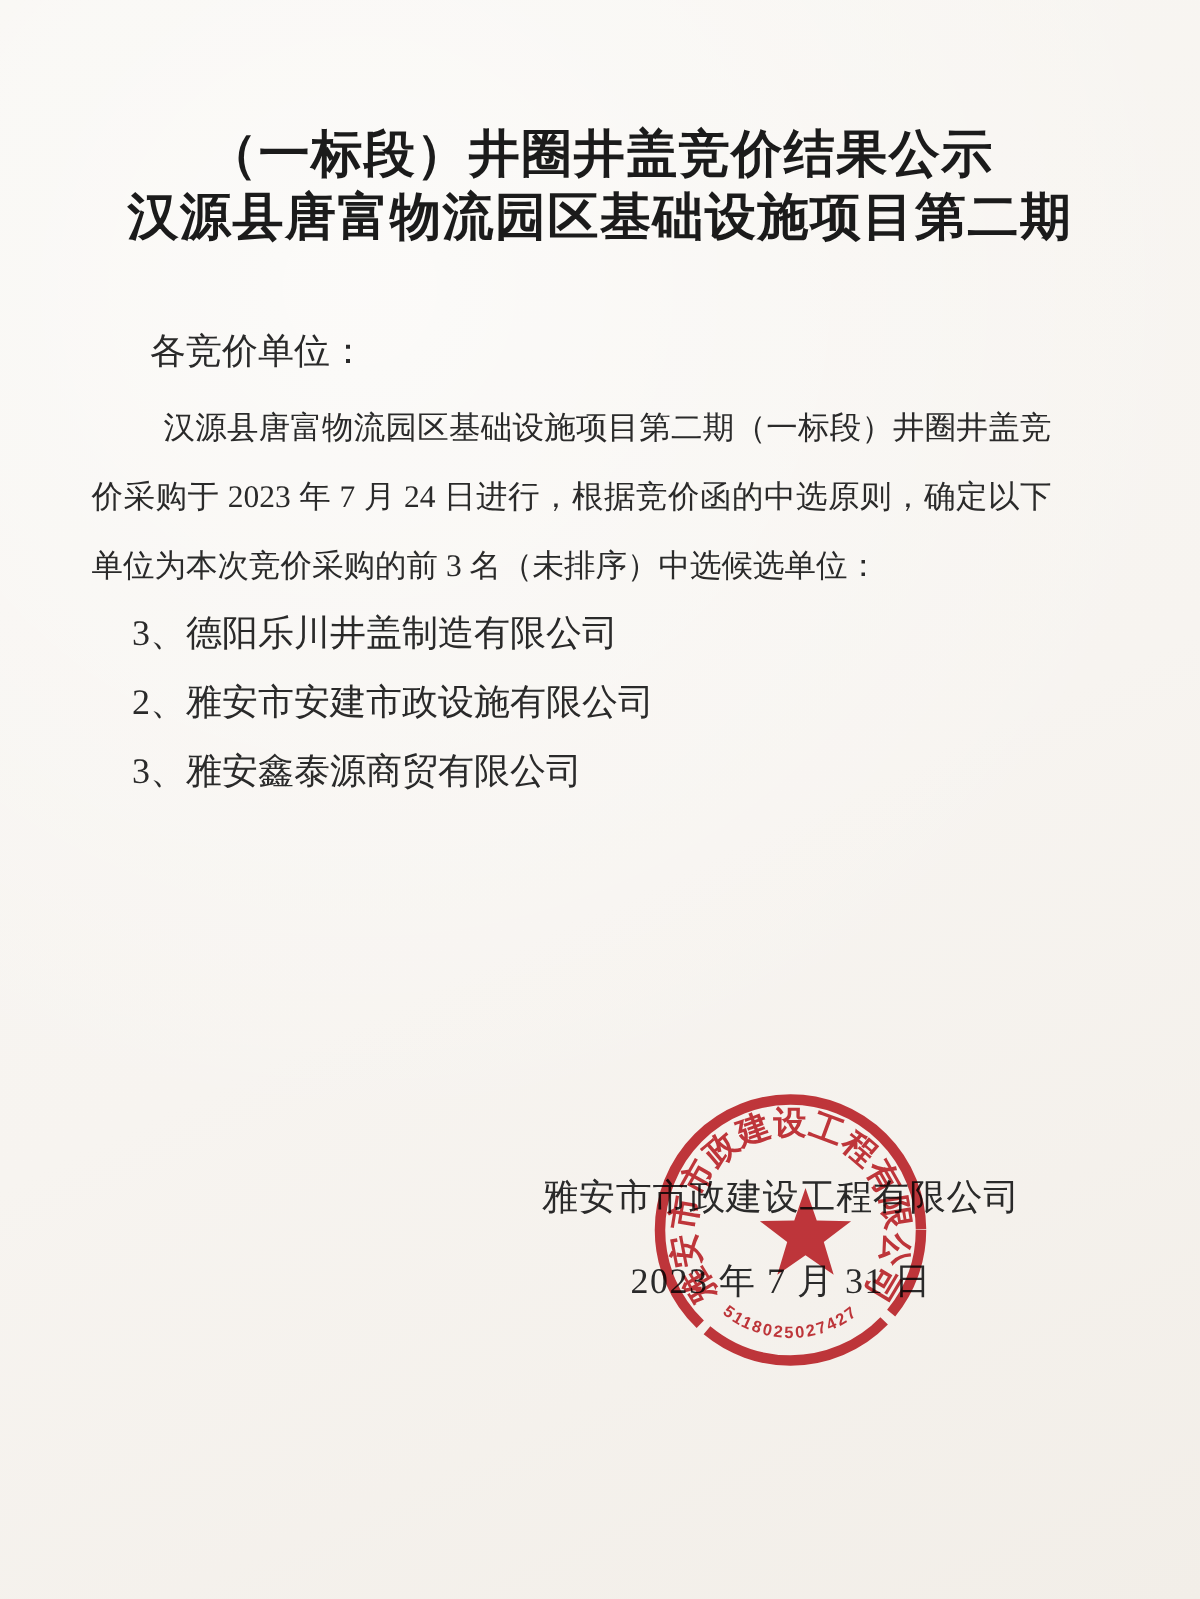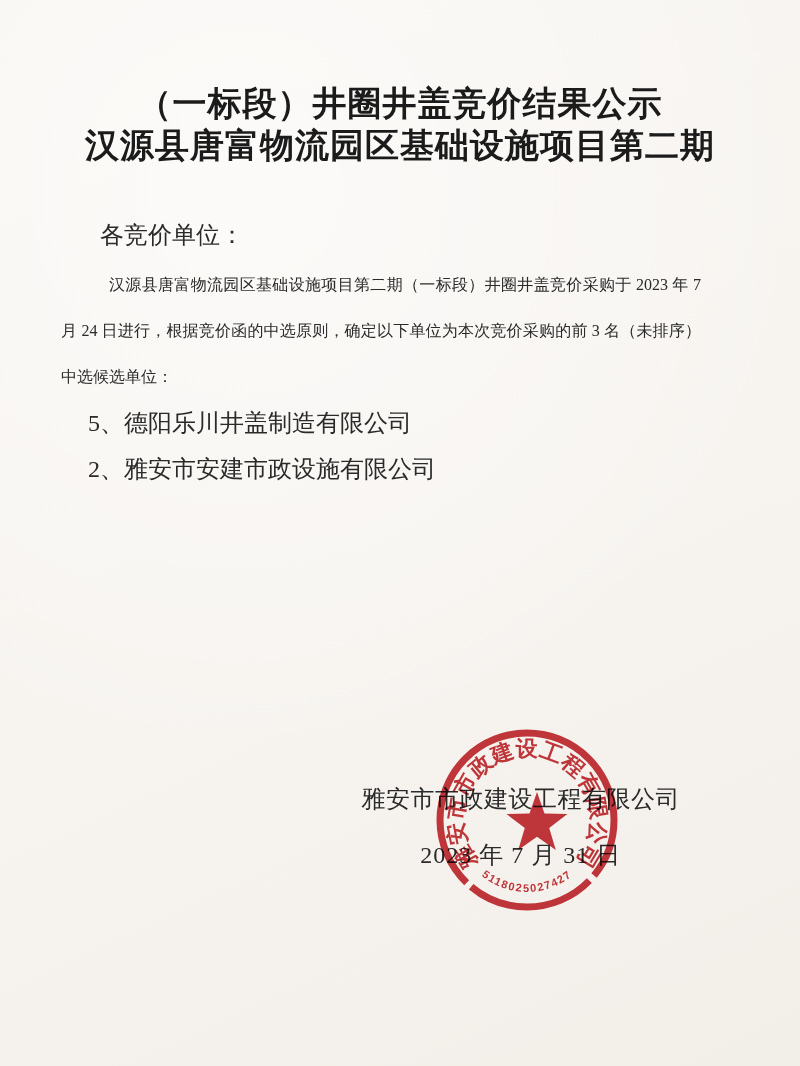--- a/index.html
+++ b/index.html
@@ -26,21 +26,21 @@
   .body-col {
     margin: 45px 99px 0 61px; 
   }
   .salutation {
     font-size: 24px;
     line-height: 46px;
     margin-left: 39px;
   }
   .para {
     margin: 4px 0 0;
-    font-size: 16px;
+    font-size: 21px;
     line-height: 46px;
     text-align: justify;
   }
   .para.indent { text-indent: 48px; }
   .candidate {
     font-size: 24px;
     line-height: 46px;
     text-indent: 27px;
   }
   .sign-block {
@@ -92,22 +92,23 @@
     <div>（一标段）井圈井盖竞价结果公示</div>
     <div>汉源县唐富物流园区基础设施项目第二期</div>
   </h1>
 
   <div class="body-col">
     <div class="salutation">各竞价单位：</div>
 
     <p class="para indent">汉源县唐富物流园区基础设施项目第二期（一标段）井圈井盖竞价采购于 2023 年 7 月 24 日进行，根据竞价函的中选原则，确定以下单位为本次竞价采购的前 3 名（未排序）中选候选单位：</p>
 
     <div>
-      <div class="candidate">5、德阳乐川井盖制造有限公司</div>
+      <div class="candidate">3、德阳乐川井盖制造有限公司</div>
       <div class="candidate">2、雅安市安建市政设施有限公司</div>
+      <div class="candidate">3、雅安鑫泰源商贸有限公司</div>
     </div>
 
   </div>
 
   <div class="sign-block">
     <div class="sign-company">雅安市市政建设工程有限公司</div>
     <div class="sign-date">2023 年 7 月 31 日</div>
   </div>
 
   <svg class="seal" viewBox="0 0 200 200" aria-hidden="true">

